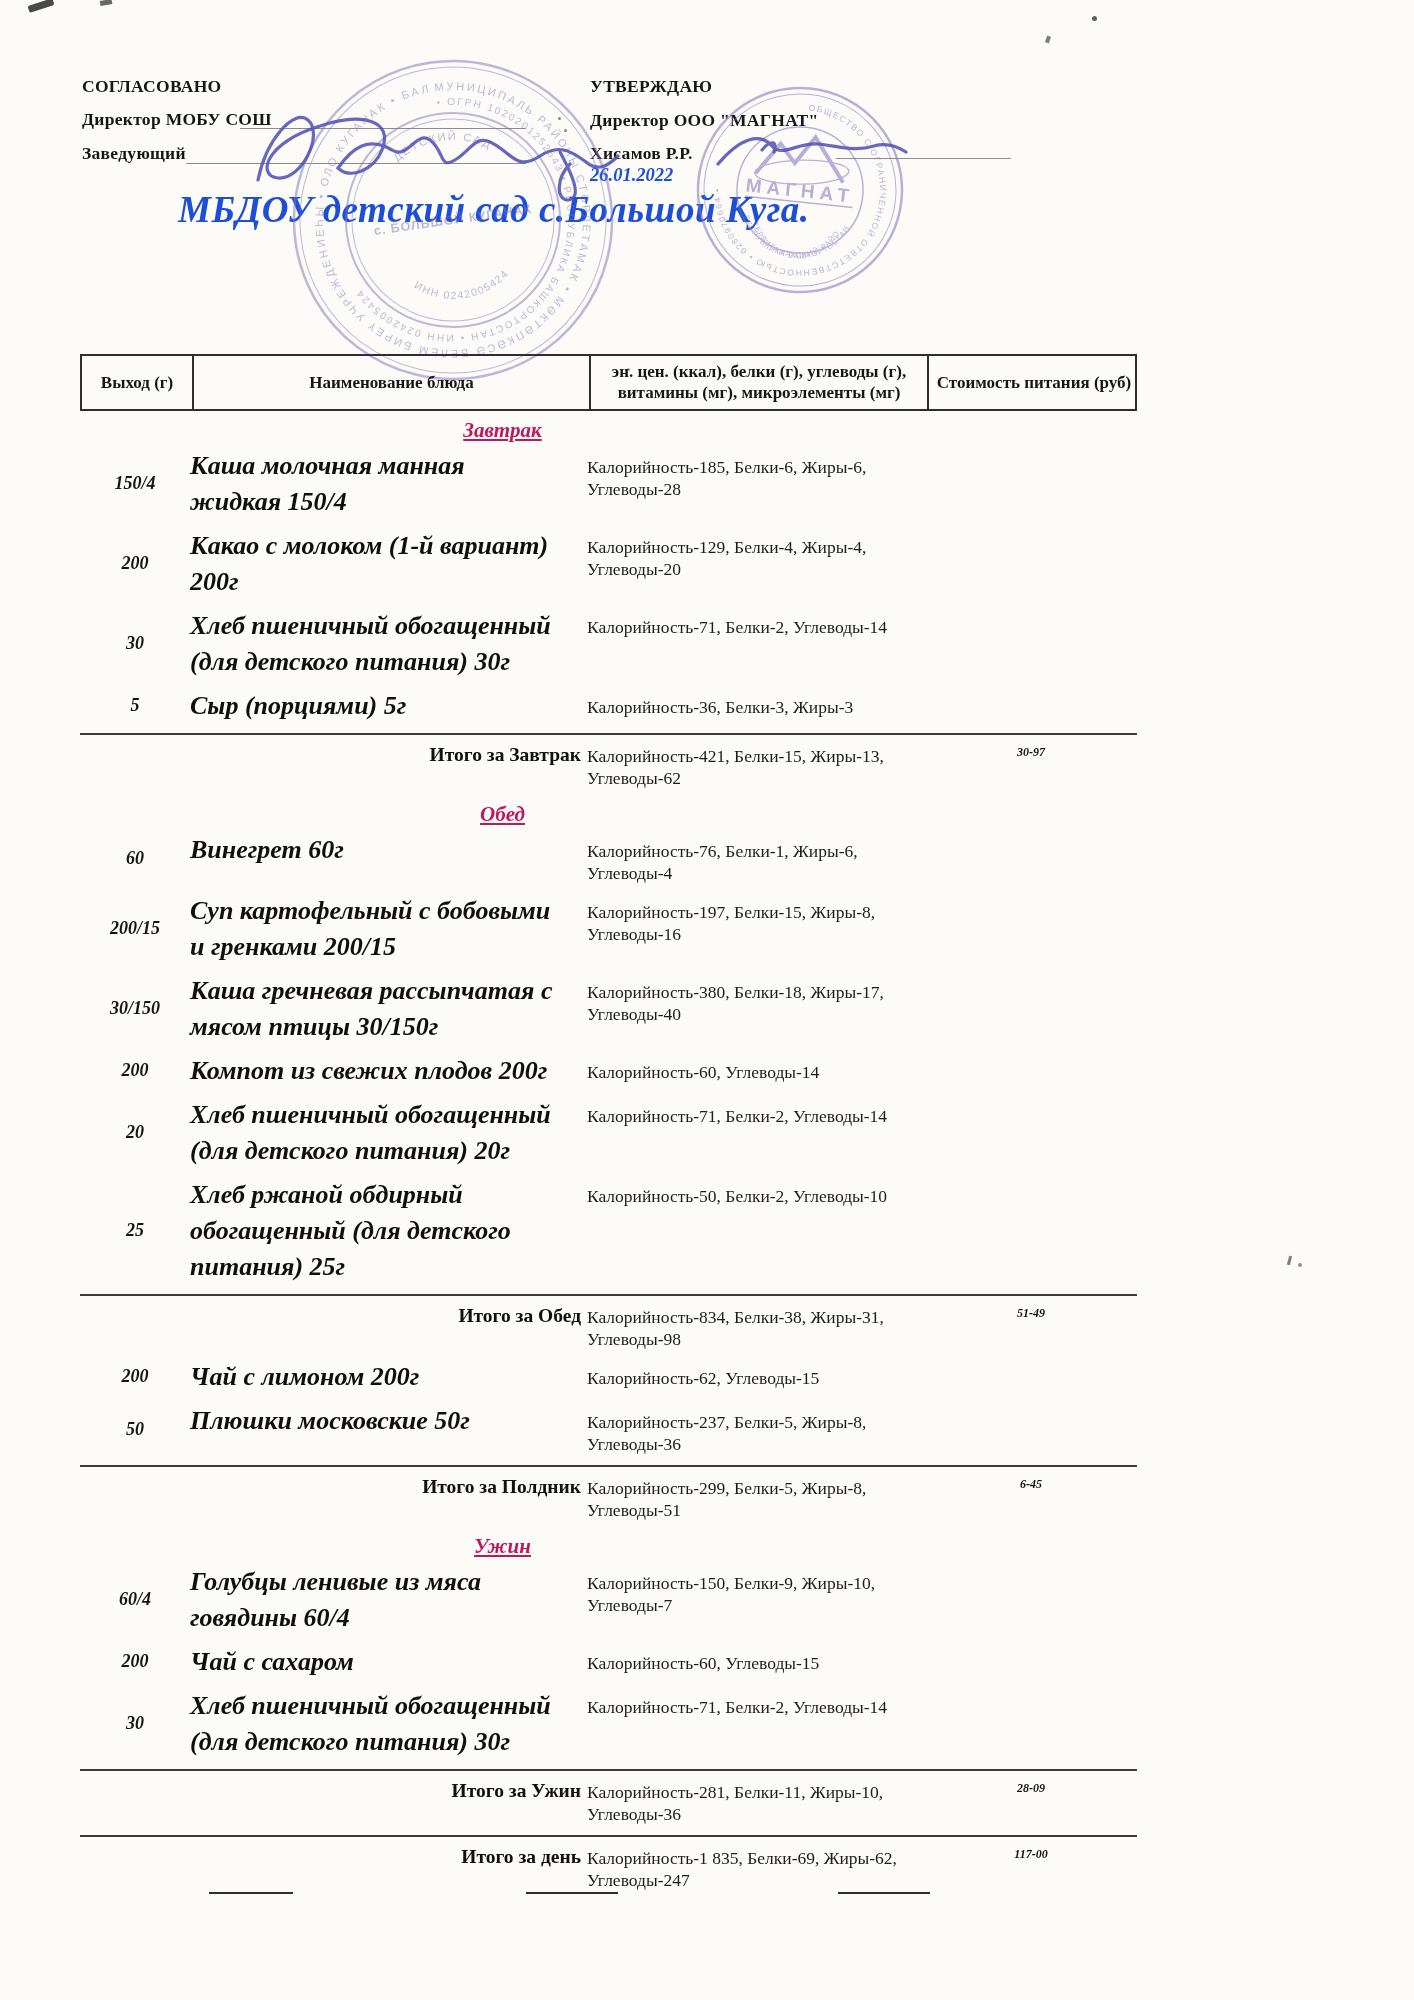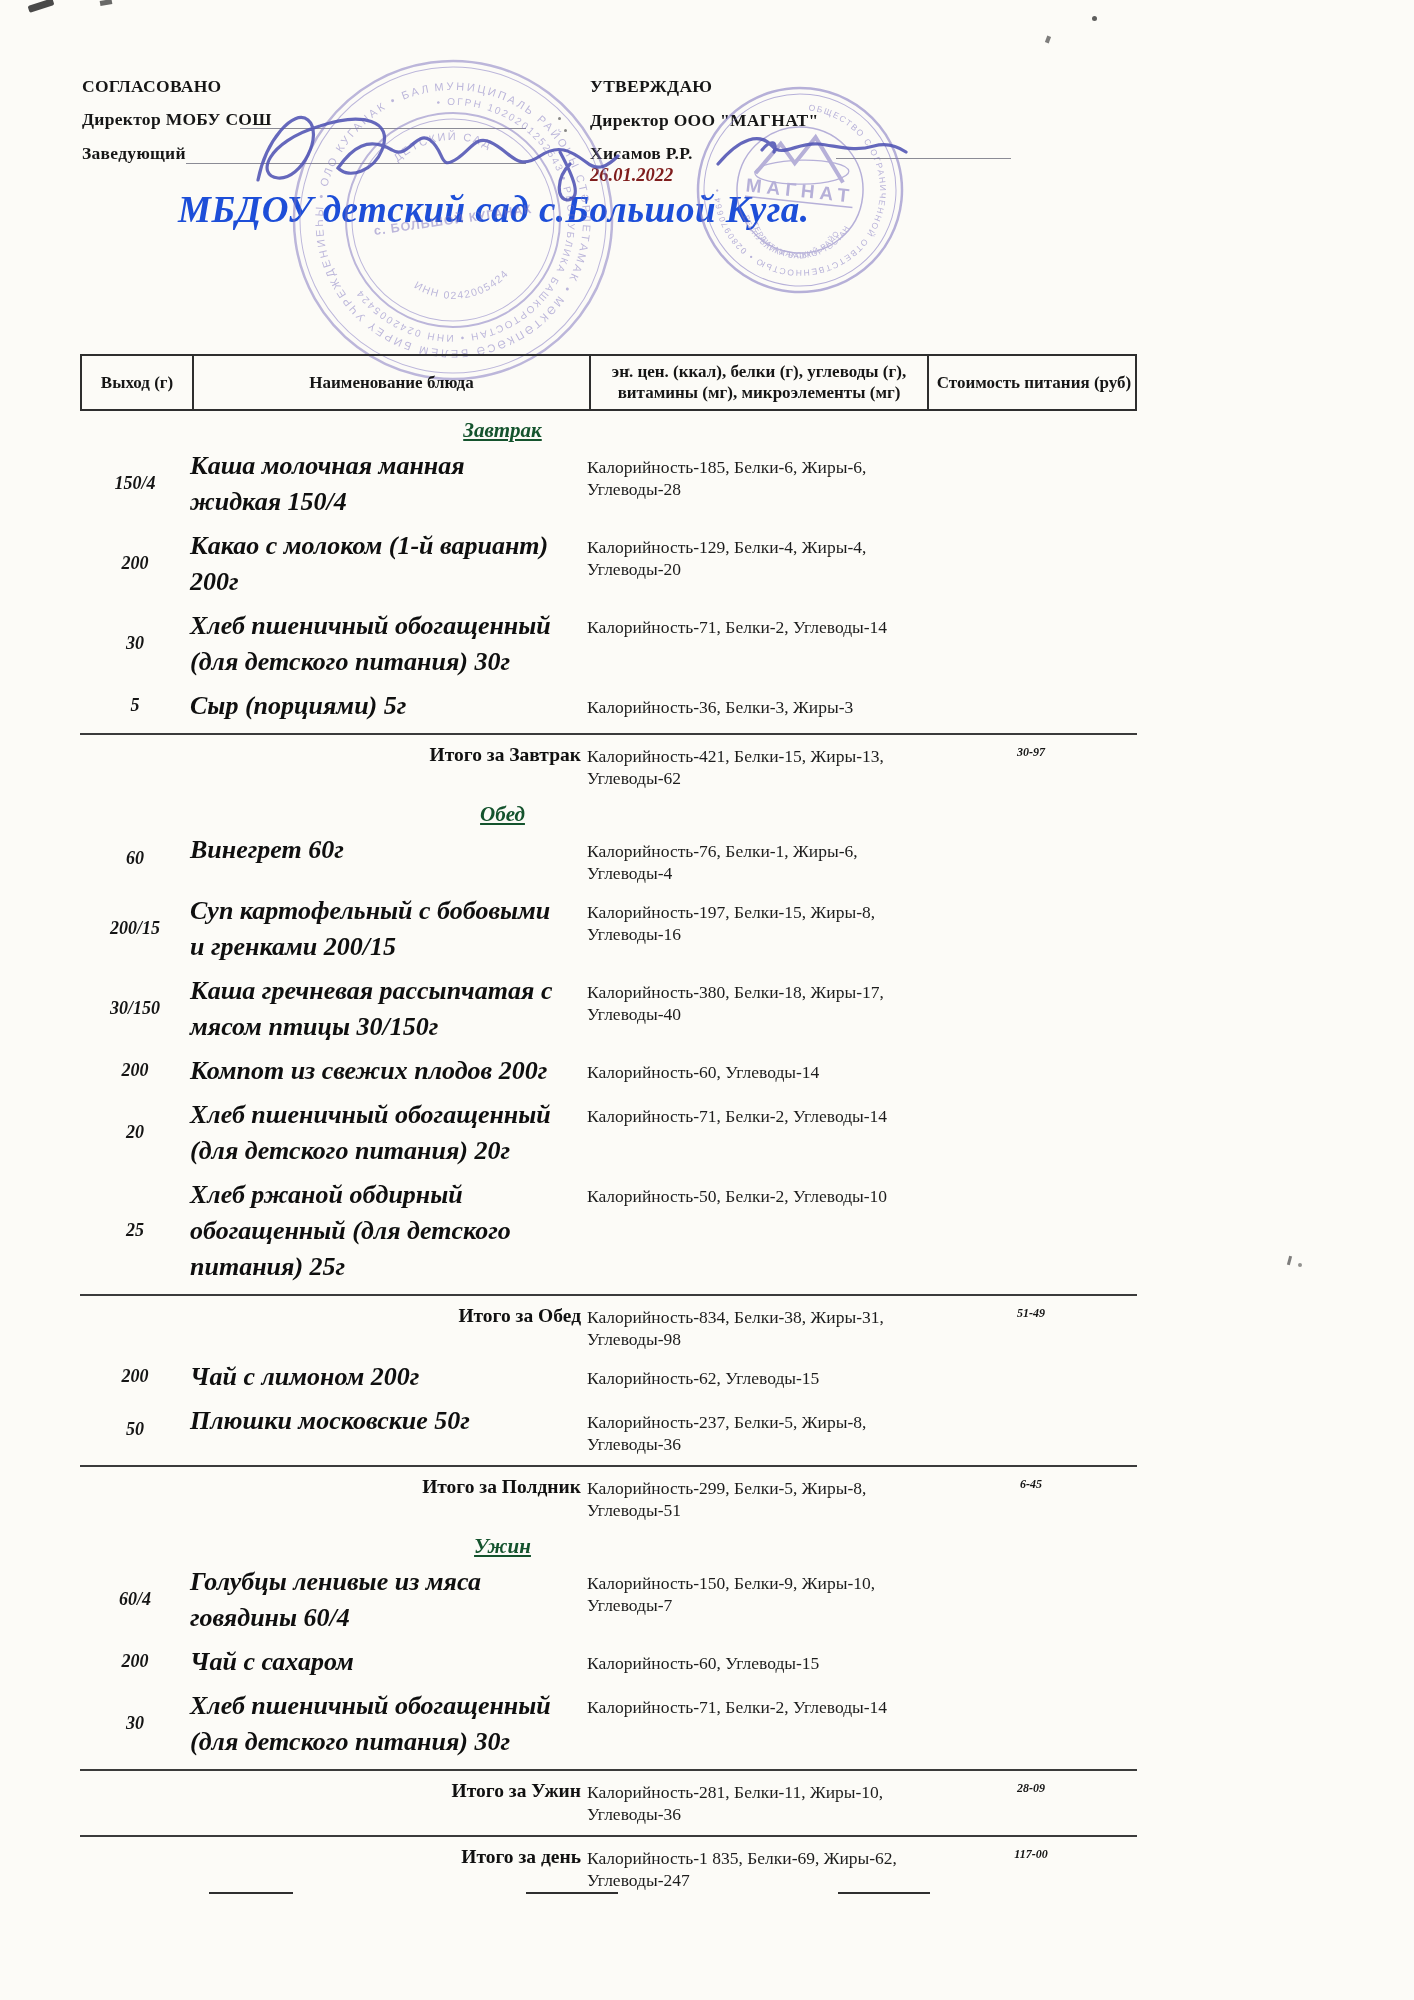--- a/index.html
+++ b/index.html
@@ -6,37 +6,37 @@
   body {
     width:1414px; height:2000px; position:relative;
     background:#e9e7e2;
     font-family:"Liberation Serif","DejaVu Serif",serif;
     color:#1a1a1a;
   }
   .sheet { position:absolute; inset:0; background:#fcfbf7; overflow:hidden; }
 
   
   .hdr-label { position:absolute; font-weight:700; font-size:17.5px; color:#161616; letter-spacing:.3px; white-space:nowrap; }
-  .hdr-date  { position:absolute; font-weight:700; font-style:italic; font-size:18.5px; color:#7f1d1d; }
+  .hdr-date  { position:absolute; font-weight:700; font-style:italic; font-size:18.5px; color:#1d4ed8; }
   .uline { position:absolute; height:0; border-top:1.7px solid #8b8b95; }
   .doc-title { position:absolute; left:178px; top:188px; font-size:37px; font-weight:700; font-style:italic; letter-spacing:.5px; color:#1d4ed8; white-space:nowrap; }
 
   
   .menu { position:absolute; left:80px; top:354px; width:1057px; }
   .thead { display:grid; grid-template-columns:110px 397px 338px 212px; border:2.2px solid #2e2e2e;font-family:Liberation Serif, serif; }
   .thead > div { padding:5px 6px; display:flex; align-items:center; justify-content:center; text-align:center;
                  font-weight:700; font-size:17px; line-height:1.25; color:#161616; }
   .thead > div + div { border-left:2.2px solid #2e2e2e; }
   .trow { display:grid; grid-template-columns:110px 397px 338px 212px; padding:3px 0 5px; }
   .c-out  { text-align:center; font-weight:700; font-style:italic; font-size:18px; align-self:center; color:#151515; }
   .c-dish { font-weight:700; font-style:italic; font-size:26px; line-height:36px; padding-right:26px; color:#0f0f0f; }
   .c-nutr { font-size:17.5px; line-height:22.5px; padding-top:8px; padding-right:4px; color:#1c1c1c; }
   .c-cost { text-align:center; font-weight:700; font-style:italic; font-size:12px; color:#141414; }
   .section-head { width:845px; text-align:center; font-weight:700; font-style:italic; font-size:21px;
-                  text-decoration:underline; margin:7px 0 2px; color:#14532d; }
+                  text-decoration:underline; margin:7px 0 2px; color:#be185d; }
   .total-row { border-top:2.4px solid #3b3b3b; margin-top:4px; padding-top:3px; }
   .c-total-label { grid-column:1/3; text-align:right; font-weight:700; font-size:19.5px; padding-right:6px; padding-top:6px; color:#101010; }
   .total-row .c-nutr, .total-row .c-cost { padding-top:7px; }
 
   
   .stamp { position:absolute; pointer-events:none; }
   .stamp-left  { left:285px; top:52px;  transform:rotate(-8deg); opacity:.5; }
   .stamp-right { left:692px; top:82px;  transform:rotate(6deg);  opacity:.55; }
   .stamp text { font-family:"Liberation Sans",sans-serif; }
   .ink { position:absolute; left:0; top:0; pointer-events:none; }

